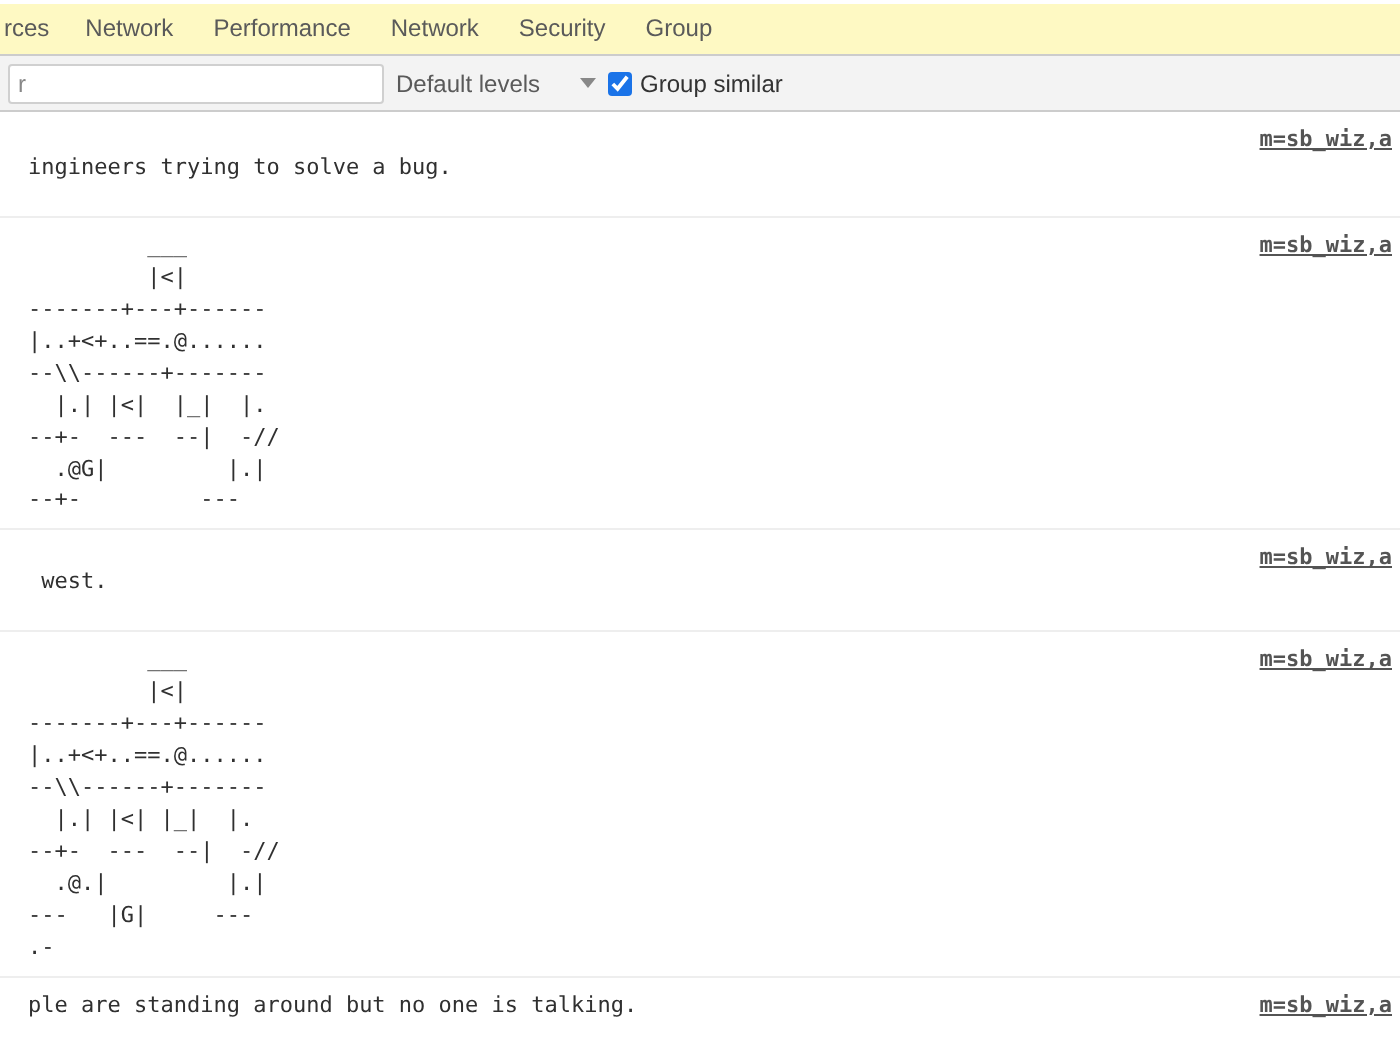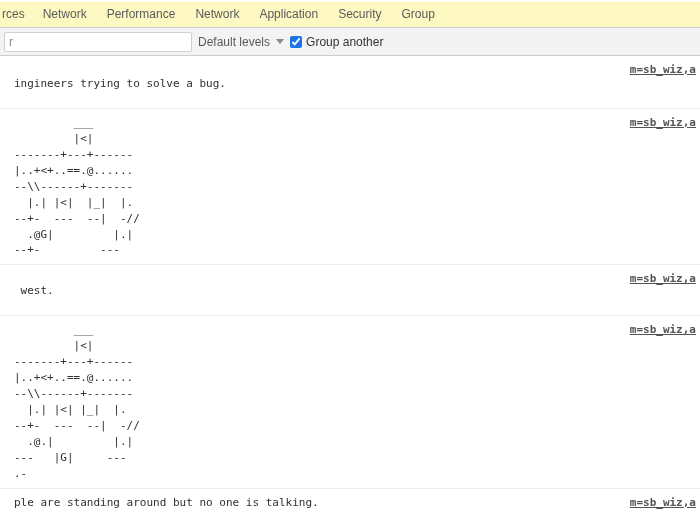--- a/index.html
+++ b/index.html
@@ -46,21 +46,21 @@
       border-radius: 2px;
       background: #fff;
       padding: 0 4px;
       font-size: 12px;
       color: #888;
     }
     .levels {
       display: flex;
       align-items: center;
       color: #5a5a5a;
-      gap: 4px;
+      gap: 18px;
     }
     .tri-down {
       width: 0; height: 0;
       border-left: 4px solid transparent;
       border-right: 4px solid transparent;
       border-top: 5px solid #888;
       margin-left: 2px;
     }
     .chk {
       width: 12px; height: 12px;
@@ -98,34 +98,33 @@
 </head>
 <body>
 
 <div class="status"></div>
 
 <div class="tabbar">
   <div class="tab partial">rces</div>
   <div class="tab">Network</div>
   <div class="tab">Performance</div>
   <div class="tab">Network</div>
-  <div class="tab">Application</div>
   <div class="tab">Security</div>
   <div class="tab">Group</div>
 </div>
 
 <div class="toolbar">
   <input class="filter-input" type="text" value="r" style="">
   <div class="levels">
     <span>Default levels</span>
     <span class="tri-down"></span>
   </div>
   <label style="display:flex;align-items:center;gap:4px;">
     <input type="checkbox" class="chk" checked="" style="">
-    <span class="group-label">Group another</span>
+    <span class="group-label">Group similar</span>
   </label>
 </div>
 
 <div class="console">
 
   <div class="entry">
     <a class="src">m=sb_wiz,a</a>
     <div style="height:14px"></div>
     <div class="msg">ingineers trying to solve a bug.</div>
     <div style="height:10px"></div>

